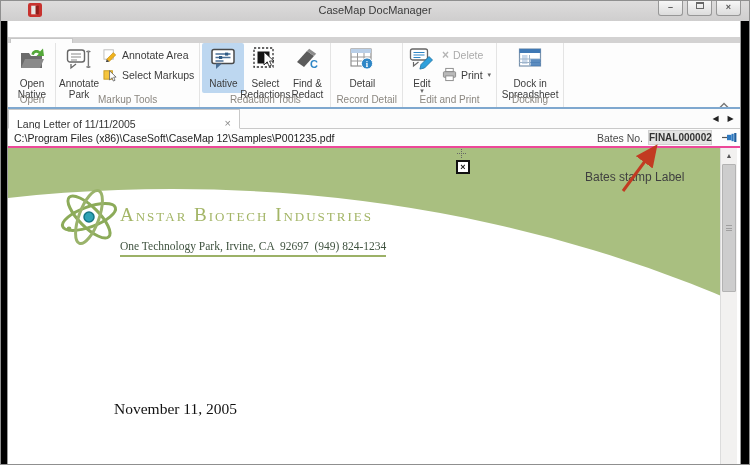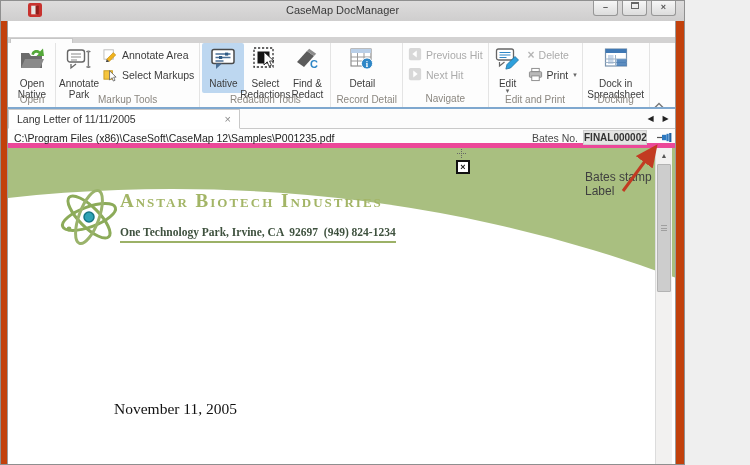--- a/index.html
+++ b/index.html
@@ -1,17 +1,17 @@
 <!DOCTYPE html>
 <html><head>
 <meta charset="utf-8">
 <style>
   html,body{margin:0;padding:0;background:#efefef;}
   *{box-sizing:border-box;}
-  .window{position:relative;width:685px;height:465px;background:#c2410c;
+  .window{position:relative;width:750px;height:465px;background:#000000;
     font-family:"Liberation Sans",sans-serif;overflow:hidden;
     border:1px solid #8f8f8f;}
   
   .titlebar{position:absolute;top:0;left:0;right:0;height:20px;
     background:linear-gradient(#dddcdc,#cfcece);}
   .title{position:absolute;left:0;right:0;top:3px;text-align:center;
     font-size:11px;color:#3a3a3a;}
   .appicon{position:absolute;left:27px;top:2px;width:14px;height:14px;}
   .winbtns{position:absolute;right:8px;top:0;display:flex;gap:4px;}
   .winbtn{width:25px;height:15px;background:linear-gradient(#f7f7f7,#dcdcdc);
@@ -44,41 +44,41 @@
     color:#3c3c3c;padding:0 3px;margin-bottom:2px;white-space:nowrap;}
   .smallbtn.disabled,.bigbtn.disabled{color:#ababab;}
   .caret{font-size:7px;color:#666;margin-left:1px;}
   .editcaret{font-size:7px;color:#666;line-height:4px;}
   .collapse{position:absolute;right:8px;top:74px;width:14px;height:10px;}
   .blueline{position:absolute;left:0;right:0;top:86px;height:2px;background:#7fa8cf;}
   
   .doctabrow{position:absolute;left:0;right:0;top:88px;height:20px;background:#fcfcfc;
     border-bottom:1px solid #c9c9c9;}
   .doctab{position:absolute;left:0;top:0;width:232px;height:20px;background:#fff;
-    border:1px solid #c9c9c9;border-bottom:1px solid #fff;display:flex;align-items:center;
-    padding:0 8px;font-size:10.5px;color:#333;}
+    border:1px solid #c9c9c9;border-bottom:1px solid #fff;display:flex;
+    padding:8px 8px;font-size:10.5px;color:#333;}
   .tabclose{margin-left:auto;color:#8a8a8a;font-size:11px;line-height:10px;}
   .tabscroll{position:absolute;top:3px;width:13px;height:14px;text-align:center;
     font-size:8px;color:#222;line-height:14px;}
   
   .pathrow{position:absolute;left:0;right:0;top:108px;height:19px;background:#fdfdfd;
-    border-bottom:5px solid #ec4899;font-size:10.5px;color:#222;}
+    border-bottom:2px solid #ec4899;font-size:10.5px;color:#222;}
   .pathtext{position:absolute;left:6px;top:3px;}
   .bateslabel{position:absolute;right:97px;top:3px;color:#4a4a4a;padding-left:21px;}
   .batesbox{position:absolute;right:28px;top:1px;width:64px;height:15px;background:#e4e4e3;
     border:1px solid #d0d0d0;text-align:center;font-size:10px;font-weight:bold;color:#333;
     line-height:14px;}
   .pinicon{position:absolute;right:2px;top:2px;width:16px;height:13px;}
   
   .docrow{position:absolute;left:0;right:0;top:127px;bottom:0;background:#fff;overflow:hidden;}
   .band{position:absolute;left:0;top:0;width:716px;height:155px;}
   .bandellipse{position:absolute;left:-936px;top:41px;width:2200px;height:1600px;
     border-radius:50%;background:#fff;}
   .logo{position:absolute;left:48px;top:40px;}
-  .lhtext{position:absolute;left:112px;top:42px;font-weight:bold;}
+  .lhtext{position:absolute;left:112px;top:56px;}
   .lhcompany{font-family:"Liberation Serif",serif;font-variant:small-caps;font-size:19px;
     letter-spacing:2px;color:#a3b566;white-space:pre;}
   .lhaddress{font-family:"Liberation Serif",serif;font-size:11.5px;color:#3e513e;
     margin-top:14px;white-space:pre;border-bottom:2px solid #9cb167;padding-bottom:3px;
     display:inline-block;}
   .docdate{position:absolute;left:106px;top:252px;font-family:"Liberation Serif",serif;
     font-size:15.5px;color:#111;}
   .cursorbox{position:absolute;left:448px;top:12px;width:14px;height:14px;background:#fff;
     border:2px solid #111;color:#111;font-size:9px;font-weight:bold;text-align:center;
     line-height:10px;}
@@ -231,45 +231,20 @@
                   <circle cx="18" cy="17.5" r="5.6" fill="#2e86c6" stroke="#fff"></circle>
                   <text x="18" y="20.6" font-size="8.5" font-weight="bold" fill="#fff" text-anchor="middle" font-family="serif">i</text>
                 </svg>
             </span>
             <span class="blabel">Detail</span>
           </div>
         </div>
         <div class="rglabel">Record Detail</div>
       </div>
 
-      <div class="rgroup">
-        <div class="rgcontent">
-          <div class="bcol">
-            <div class="smallbtn disabled">
-              <span>
-                <svg width="14" height="14" viewBox="0 0 16 16">
-                    <rect x="1" y="1" width="14" height="14" rx="2" fill="#d8d8d8"></rect>
-                    <path d="M10 4L5 8l5 4z" fill="#fff"></path>
-                  </svg>
-              </span>
-              <span>Previous Hit</span>
-            </div>
-            <div class="smallbtn disabled">
-              <span>
-                <svg width="14" height="14" viewBox="0 0 16 16">
-                    <rect x="1" y="1" width="14" height="14" rx="2" fill="#d8d8d8"></rect>
-                    <path d="M6 4l5 4-5 4z" fill="#fff"></path>
-                  </svg>
-              </span>
-              <span>Next Hit</span>
-            </div>
-          </div>
-        </div>
-        <div class="rglabel">Navigate</div>
-      </div>
 
       <div class="rgroup">
         <div class="rgcontent">
           <div class="bigbtn" style="width:34px">
             <span>
               <svg width="26" height="26" viewBox="0 0 26 26">
                   <rect x="1.5" y="3" width="17" height="11" rx="2" fill="#fff" stroke="#666" stroke-width="1.3"></rect>
                   <path d="M4.5 16v4l5-4" fill="#fff" stroke="#666" stroke-width="1.2"></path>
                   <path d="M4.5 6.5h11M4.5 9h11M4.5 11.5h7" stroke="#2e86c6" stroke-width="1.1"></path>
                   <path d="M12 18.5l8-8 3.5 3.5-8 8-4.6 1.1z" fill="#2ea0dc" stroke="#1b6fa0" stroke-width="0.8"></path>

